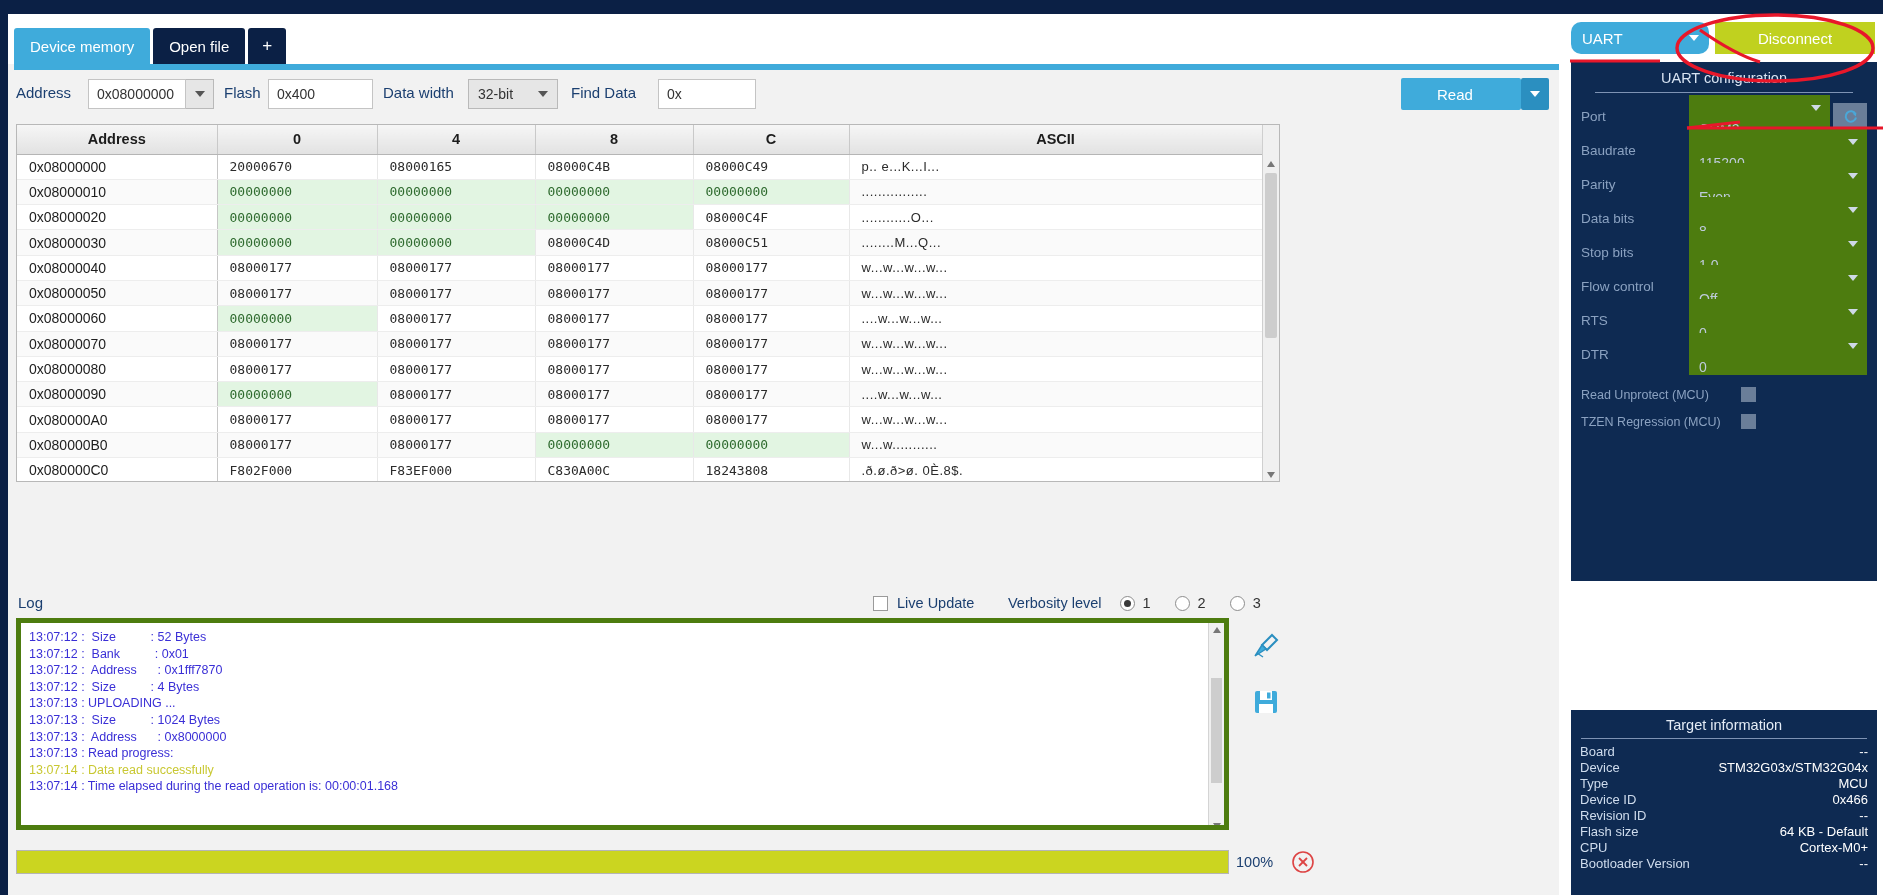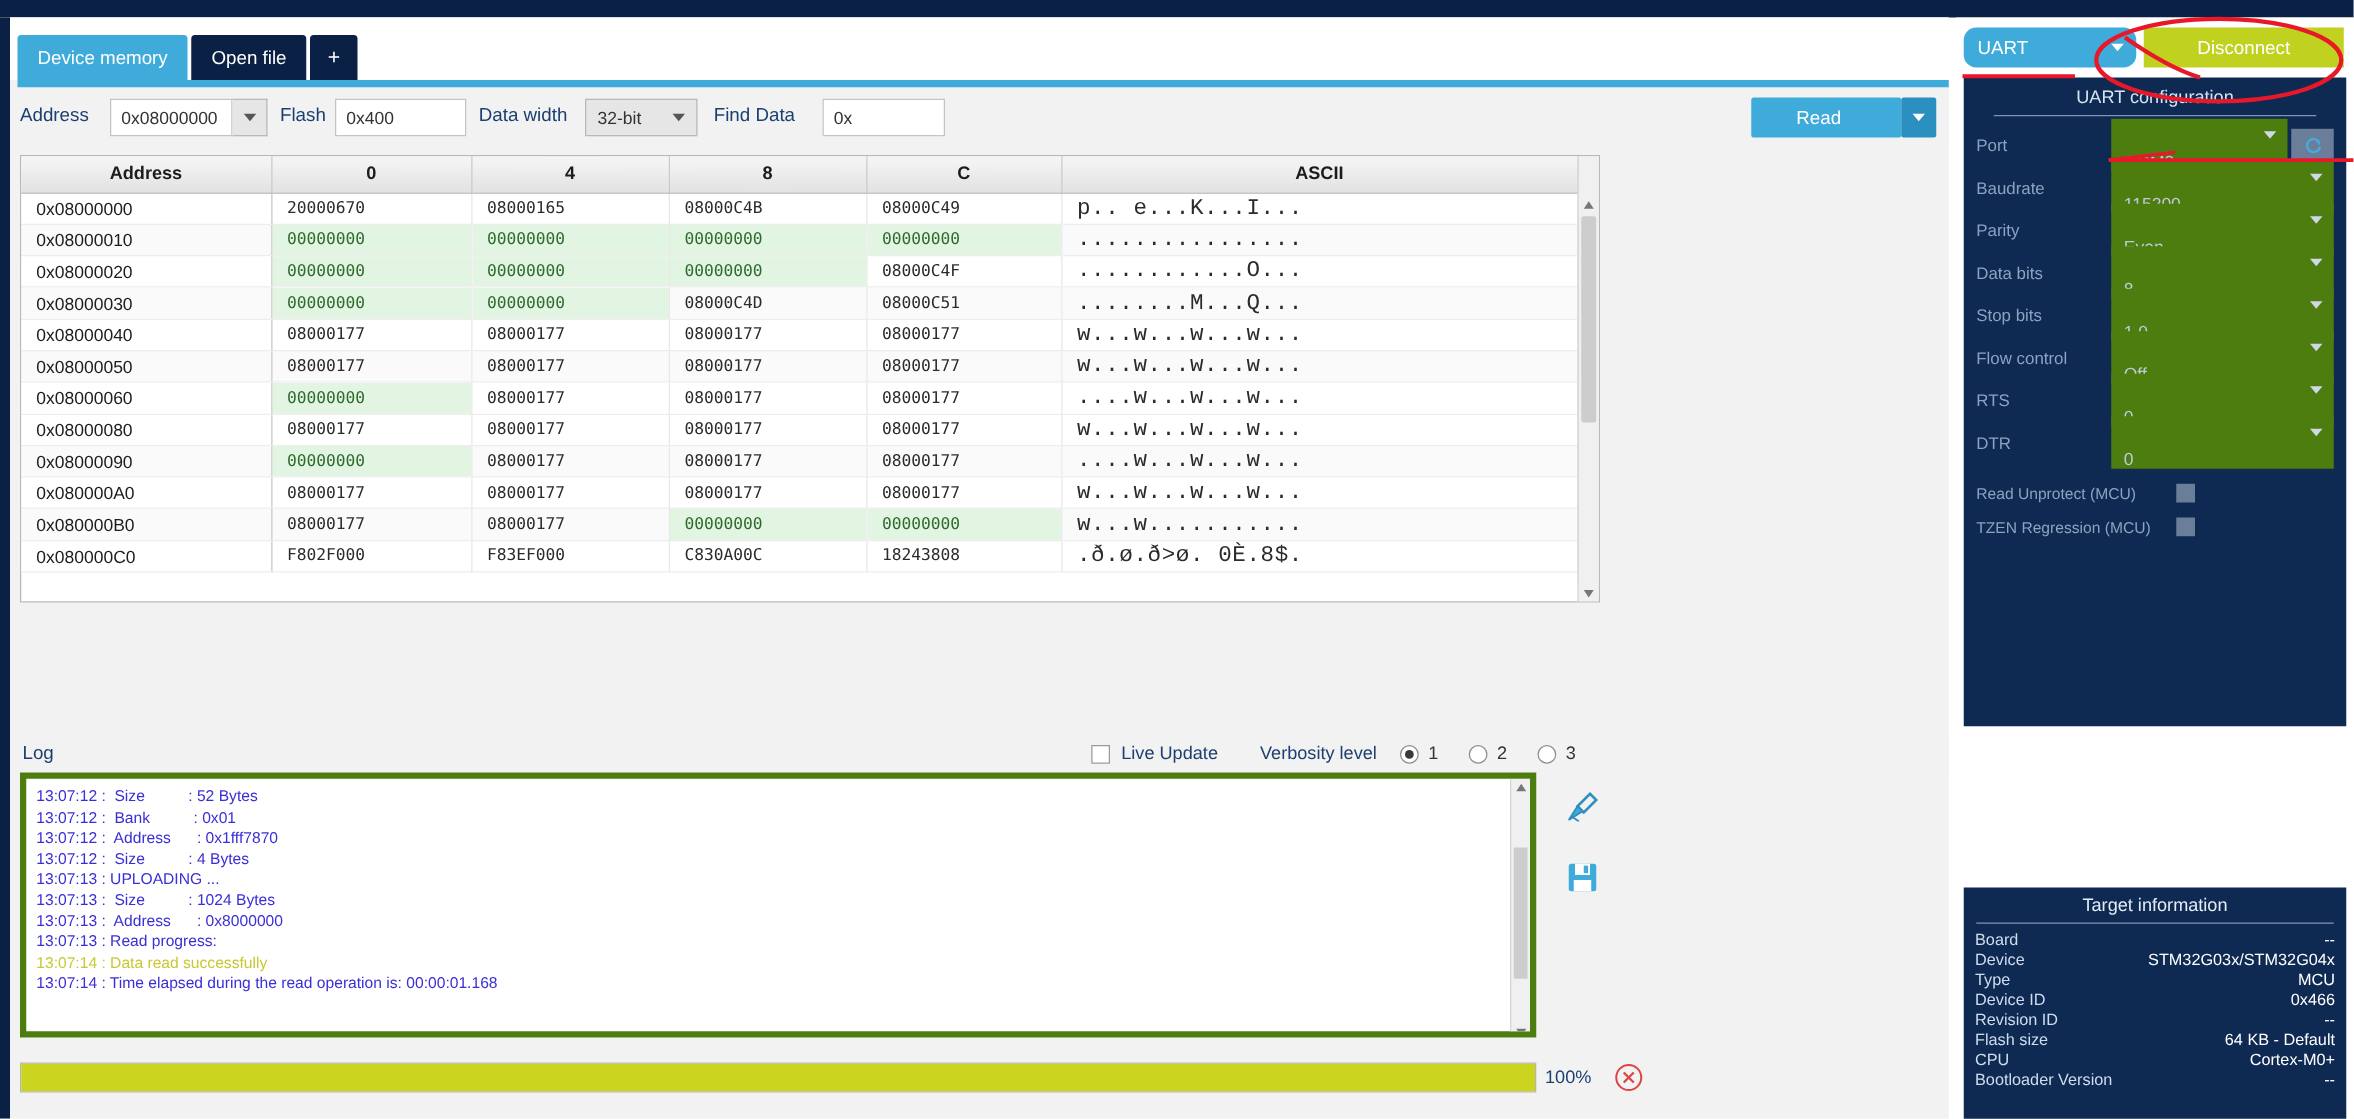--- a/index.html
+++ b/index.html
@@ -75,21 +75,21 @@
     padding-left:12px; color:#2b2b2b; font-family:"DejaVu Sans Mono", monospace; font-size:13px;
     white-space:nowrap; overflow:hidden;
   }
   .memtable td.addr {
     background:linear-gradient(#ececec,#dedede); color:#1d1d1d; font-family:"Liberation Sans", sans-serif;
     font-size:14px; border-right:1px solid #c6c6c6;
   }
   .memtable tr.odd td { background:#fafafa; }
   .memtable tr.even td { background:#ffffff; }
   .memtable td.zero { background:#e2f5e2 !important; color:#2f6b2f; }
-  .memtable td.ascii { font-family:Liberation Mono, monospace; font-size:18px; letter-spacing:0.5px; }
+  .memtable td.ascii { font-family:Liberation Sans, sans-serif; font-size:13px; letter-spacing:0.5px; }
   .scrollcol {
     position:absolute; right:0; top:0; width:17px; height:358px; background:#f0f0f0; border-left:1px solid #cfcfcf;
   }
   .scroll-up, .scroll-dn {
     position:absolute; left:0; width:16px; height:17px; background:#f0f0f0;
     display:flex; align-items:center; justify-content:center; cursor:pointer;
   }
   .scroll-up { top:30px; } .scroll-dn { bottom:0; }
   .scroll-thumb { position:absolute; left:2px; top:48px; width:12px; height:165px; background:#cdcdcd; border-radius:2px; cursor:pointer; }
   .tri-up { width:0;height:0;border-left:4px solid transparent;border-right:4px solid transparent;border-bottom:6px solid #777; }
@@ -293,20 +293,28 @@
               <td class="ascii">w...w...w...w...</td>
             </tr>
             <tr class="even">
               <td class="addr">0x08000060</td>
               <td class=" zero">00000000</td>
               <td>08000177</td>
               <td>08000177</td>
               <td>08000177</td>
               <td class="ascii">....w...w...w...</td>
             </tr>
+            <tr class="odd">
+              <td class="addr">0x08000070</td>
+              <td>08000177</td>
+              <td>08000177</td>
+              <td>08000177</td>
+              <td>08000177</td>
+              <td class="ascii">w...w...w...w...</td>
+            </tr>
             <tr class="even">
               <td class="addr">0x08000080</td>
               <td>08000177</td>
               <td>08000177</td>
               <td>08000177</td>
               <td>08000177</td>
               <td class="ascii">w...w...w...w...</td>
             </tr>
             <tr class="odd">
               <td class="addr">0x08000090</td>

